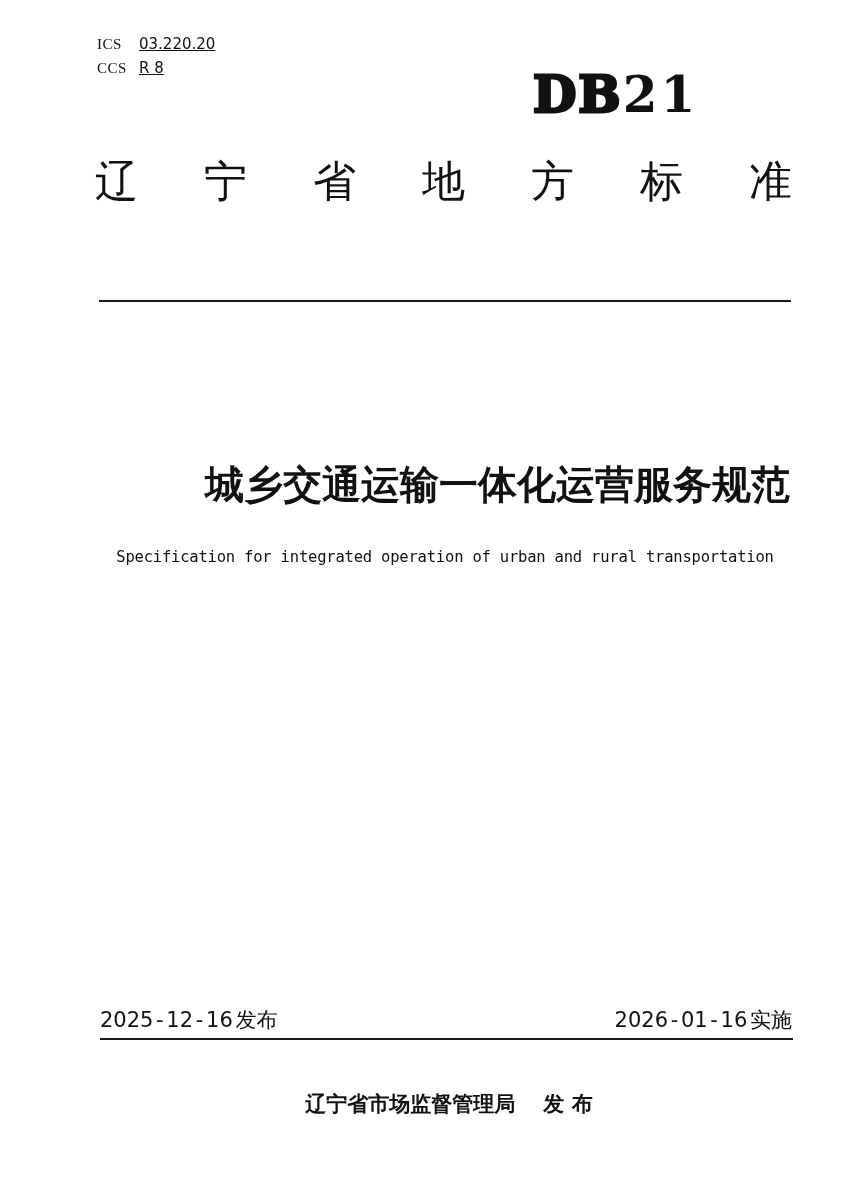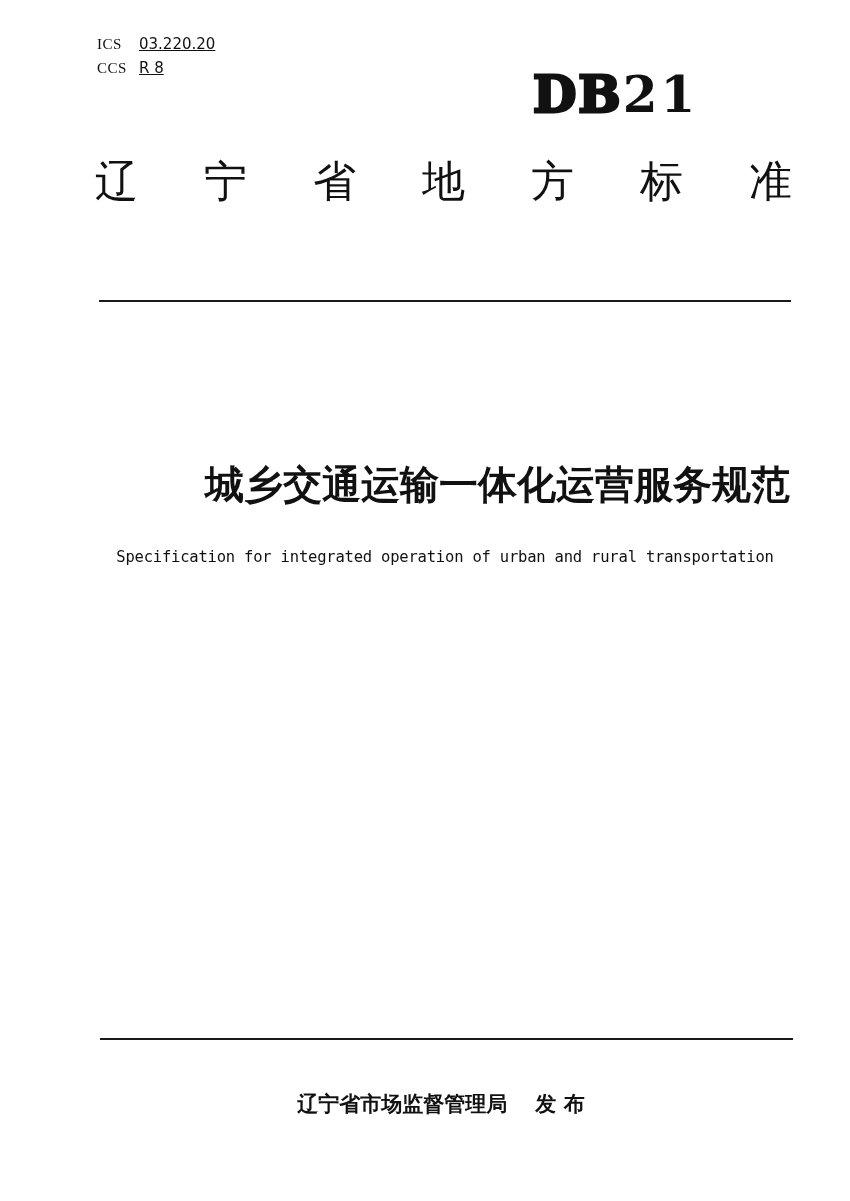--- a/index.html
+++ b/index.html
@@ -122,21 +122,21 @@
     justify-content: space-between;
     font-size: 21px;
     font-weight: 500;
     white-space: nowrap;
     word-spacing: -4px;
   }
 
   
   .publisher-row {
     position: absolute;
-    left: 96px;
+    left: 104px;
     top: 1090px;
     width: 690px;
     display: flex;
     justify-content: center;
     gap: 28px;
     font-size: 21px;
     font-weight: bold;
     white-space: nowrap;
   }
 </style>
@@ -170,20 +170,24 @@
       <span>准</span>
     </div>
 
 
   <div class="rule rule-top"></div>
 
   <div class="title-zh">城乡交通运输一体化运营服务规范</div>
 
   <div class="title-en">Specification for integrated operation of urban and rural transportation</div>
 
+  <div class="date-row">
+    <span>2025 - 12 - 16 发布</span>
+    <span>2026 - 01 - 16 实施</span>
+  </div>
 
   <div class="rule rule-bottom"></div>
 
   <div class="publisher-row">
     <span>辽宁省市场监督管理局</span>
     <span>发  布</span>
   </div>
 
 </div>
 

